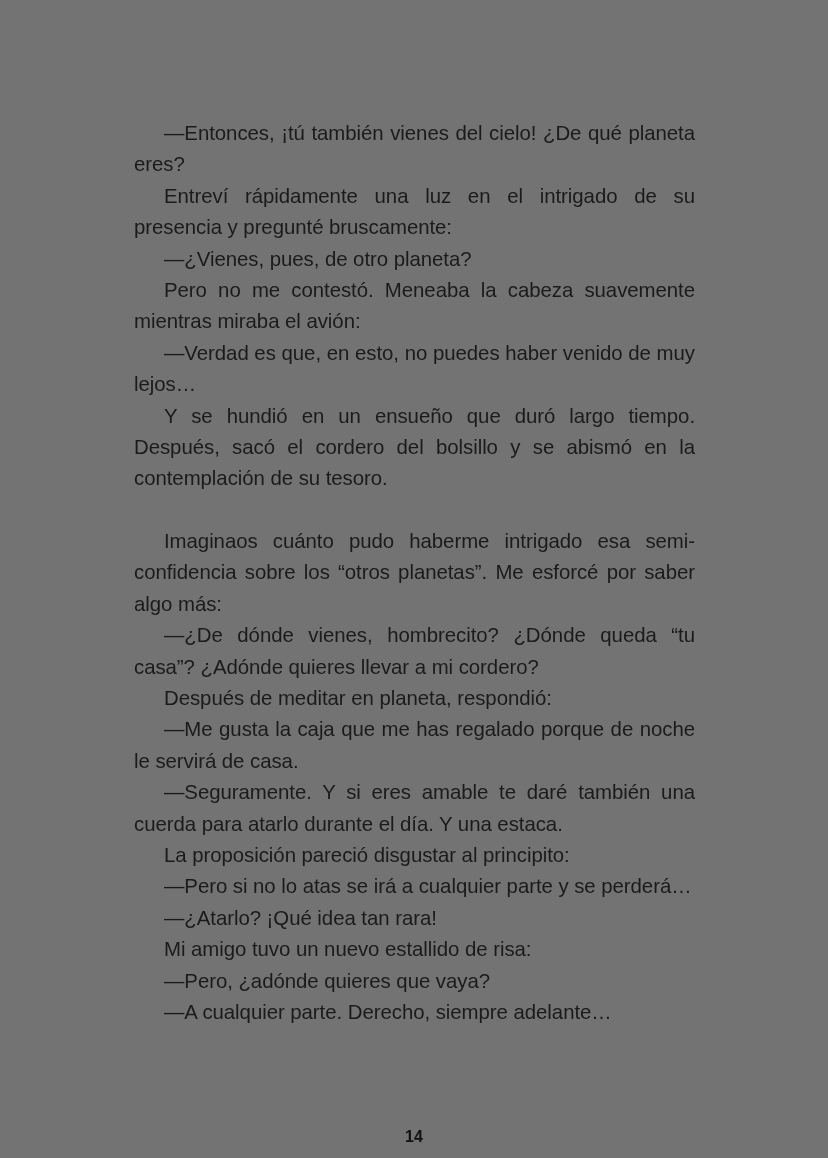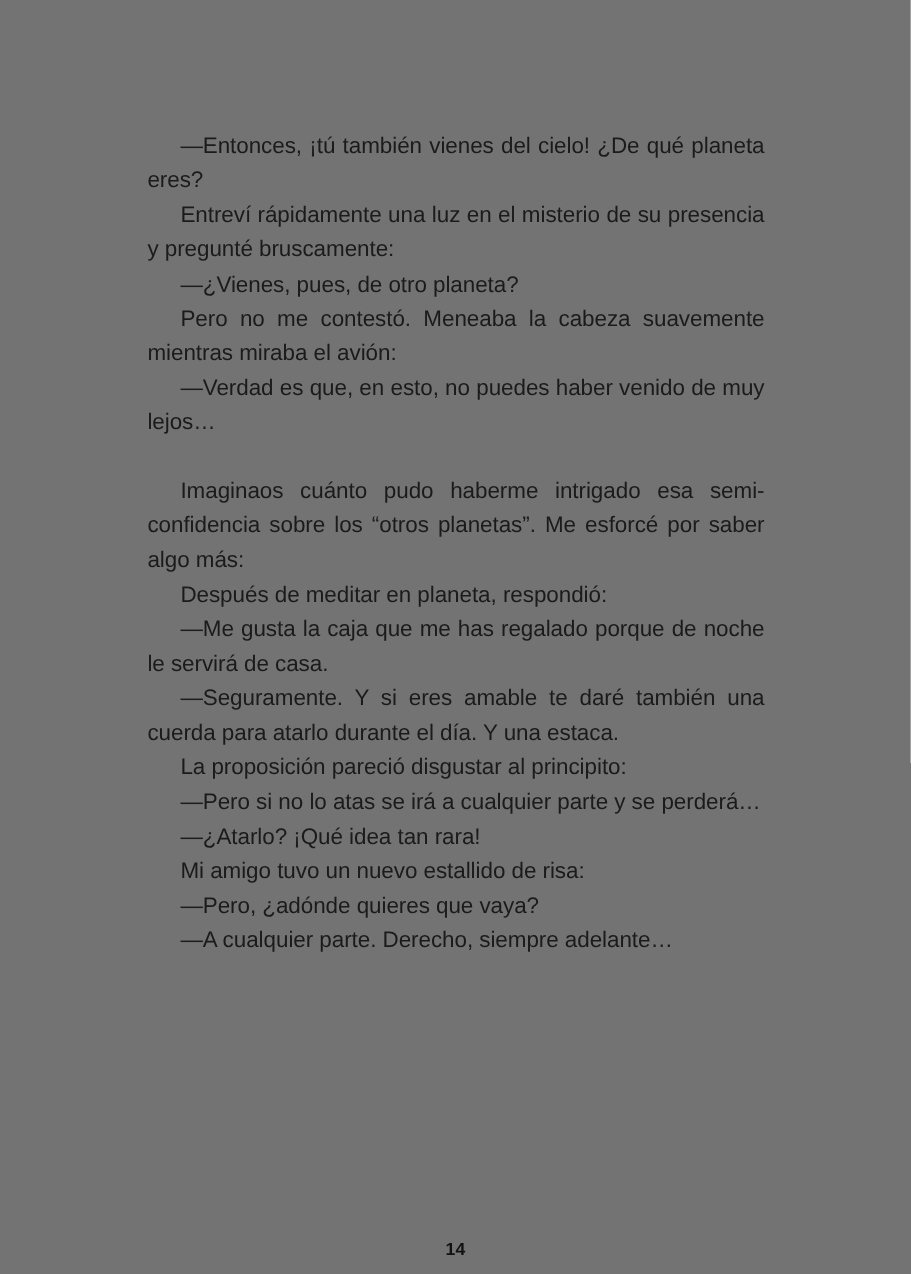--- a/index.html
+++ b/index.html
@@ -53,30 +53,32 @@
 </style>
 </head>
 <body>
 
 <div class="page">
 
   <div class="text-column">
 
     <div>
       <p class="para last-left">—Entonces, ¡tú también vienes del cielo! ¿De qué planeta eres?</p>
-      <p class="para last-left">Entreví rápidamente una luz en el misterio de su presencia y pregunté bruscamente:</p>
+      <p class="para last-left">Entreví rápidamente una luz en el intrigado de su presencia y pregunté bruscamente:</p>
       <p class="para last-left">—¿Vienes, pues, de otro planeta?</p>
       <p class="para last-left">Pero no me contestó. Meneaba la cabeza suavemente mientras miraba el avión:</p>
       <p class="para last-left">—Verdad es que, en esto, no puedes haber venido de muy lejos…</p>
+      <p class="para last-left">Y se hundió en un ensueño que duró largo tiempo. Después, sacó el cordero del bolsillo y se abismó en la contemplación de su tesoro.</p>
     </div>
 
     <div class="block-gap"></div>
 
     <div>
       <p class="para last-left">Imaginaos cuánto pudo haberme intrigado esa semi-confidencia sobre los “otros planetas”. Me esforcé por saber algo más:</p>
+      <p class="para last-left">—¿De dónde vienes, hombrecito? ¿Dónde queda “tu casa”? ¿Adónde quieres llevar a mi cordero?</p>
       <p class="para last-left">Después de meditar en planeta, respondió:</p>
       <p class="para last-left">—Me gusta la caja que me has regalado porque de noche le servirá de casa.</p>
       <p class="para last-left">—Seguramente. Y si eres amable te daré también una cuerda para atarlo durante el día. Y una estaca.</p>
       <p class="para last-left">La proposición pareció disgustar al principito:</p>
       <p class="para last-left">—Pero si no lo atas se irá a cualquier parte y se perderá…</p>
       <p class="para last-left">—¿Atarlo? ¡Qué idea tan rara!</p>
       <p class="para last-left">Mi amigo tuvo un nuevo estallido de risa:</p>
       <p class="para last-left">—Pero, ¿adónde quieres que vaya?</p>
       <p class="para last-left">—A cualquier parte. Derecho, siempre adelante…</p>
     </div>

